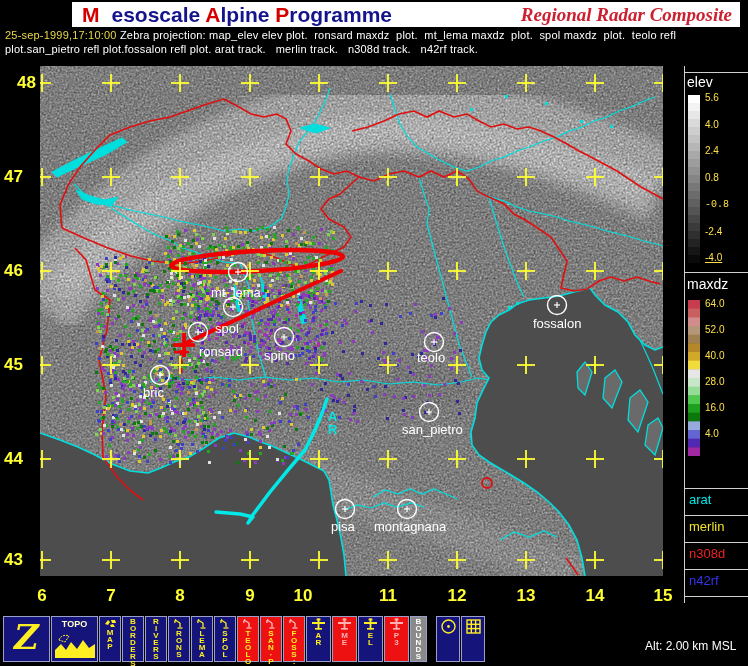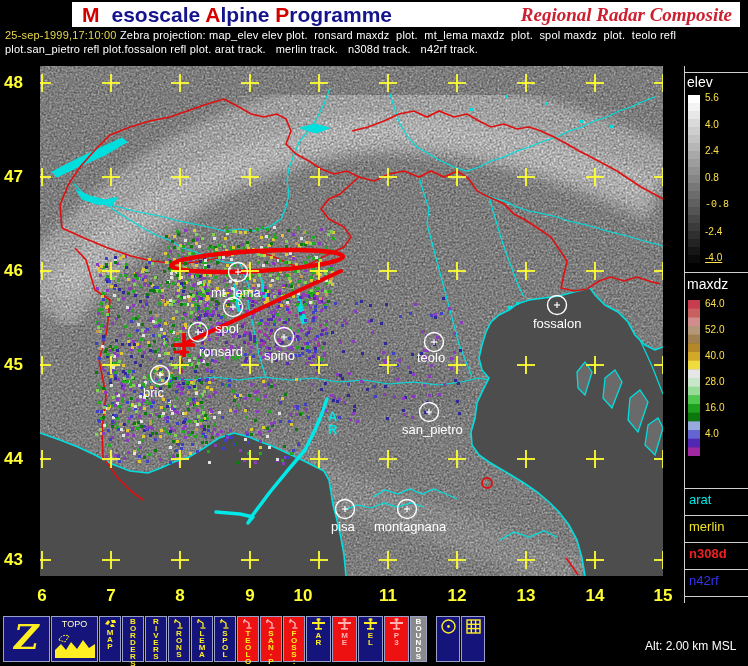--- a/index.html
+++ b/index.html
@@ -1983,21 +1983,21 @@
         <g>
           <circle cx="407" cy="509" r="9.5" fill="none" stroke="#ffffff" stroke-width="1.4"></circle>
           <line x1="404" y1="509" x2="410" y2="509" stroke="#ffffff" stroke-width="1.2"></line>
           <line x1="407" y1="506" x2="407" y2="512" stroke="#ffffff" stroke-width="1.2"></line>
           <text x="374" y="531" fill="#ffffff" font-size="13">montagnana</text>
         </g>
       </g>
   </svg>
 
   <div id="latlabs">
-      <div class="latlab" style="top: 73px;">48</div>
+      <div class="latlab" style="top: 73px; text-align: right;">48</div>
       <div class="latlab" style="top: 167px;">47</div>
       <div class="latlab" style="top: 261px;">46</div>
       <div class="latlab" style="top: 355px;">45</div>
       <div class="latlab" style="top: 449px;">44</div>
       <div class="latlab" style="top: 550px;">43</div>
     </div>
   <div id="lonlabs">
       <div class="lonlab" style="left: 27px;">6</div>
       <div class="lonlab" style="left: 96px;">7</div>
       <div class="lonlab" style="left: 165px;">8</div>
@@ -2070,33 +2070,33 @@
       <div class="lg-tick lg-abs" style="left: 42px; top: 264px;">52.0</div>
       <div class="lg-tick lg-abs" style="left: 42px; top: 290px;">40.0</div>
       <div class="lg-tick lg-abs" style="left: 42px; top: 316px;">28.0</div>
       <div class="lg-tick lg-abs" style="left: 42px; top: 342px;">16.0</div>
       <div class="lg-tick lg-abs" style="left: 42px; top: 368px;">4.0</div>
       <div class="lg-rule" style="top: 428px;"></div>
       <div class="trk lg-abs" style="left: 26px; top: 432px; color: rgb(0, 232, 232);">arat</div>
       <div class="lg-rule" style="top: 455px;"></div>
       <div class="trk lg-abs" style="left: 26px; top: 459px; color: rgb(240, 224, 44);">merlin</div>
       <div class="lg-rule" style="top: 482px;"></div>
-      <div class="trk lg-abs" style="left: 26px; top: 486px; color: rgb(238, 34, 34); font-weight: bold;">n308d</div>
+      <div class="trk lg-abs" style="left: 26px; top: 486px; color: rgb(238, 34, 34);">n308d</div>
       <div class="lg-rule" style="top: 509px;"></div>
       <div class="trk lg-abs" style="left: 26px; top: 513px; color: rgb(51, 51, 238);">n42rf</div>
       <div class="lg-rule" style="top: 536px;"></div>
     </div>
 
   <div id="altlabel">Alt: 2.00 km MSL</div>
   <div id="toolbar">
       <div class="tbtn" style="width: 45px; background: rgb(20, 20, 122);">
         <div class="logoZ" style="color: rgb(255, 238, 34);">Z</div>
       </div>
       <div class="tbtn" style="width: 45px; background: rgb(20, 20, 122);">
-        <div style="color: rgb(255, 255, 204); font-size: 9px; font-weight: normal; margin-top: 2px;">TOPO</div>
+        <div style="color: rgb(255, 255, 204); font-size: 9px; font-weight: bold; margin-top: 2px;">TOPO</div>
         <div class="bicon"><svg width="40" height="28" viewBox="0 0 40 28">
             <path d="M4,10 A7,6 0 0 1 14,6 L10,12 Z" fill="none" stroke="#ffee22" stroke-width="1" stroke-dasharray="2 1"></path>
             <path d="M0,28 L0,20 L6,14 L11,20 L16,12 L22,19 L28,10 L34,18 L40,14 L40,28 Z" fill="#ffee22"></path>
           </svg></div>
       </div>
       <div class="tbtn" style="width: 20px; background: rgb(20, 20, 122);">
         <div class="bicon"><svg width="13" height="9" viewBox="0 0 13 9">
             <g fill="#ffee22">
               <path d="M1,5 L4,1 L6,3 L4,6 Z"></path>
               <path d="M7,1 L11,1 L12,4 L8,4 Z"></path>

